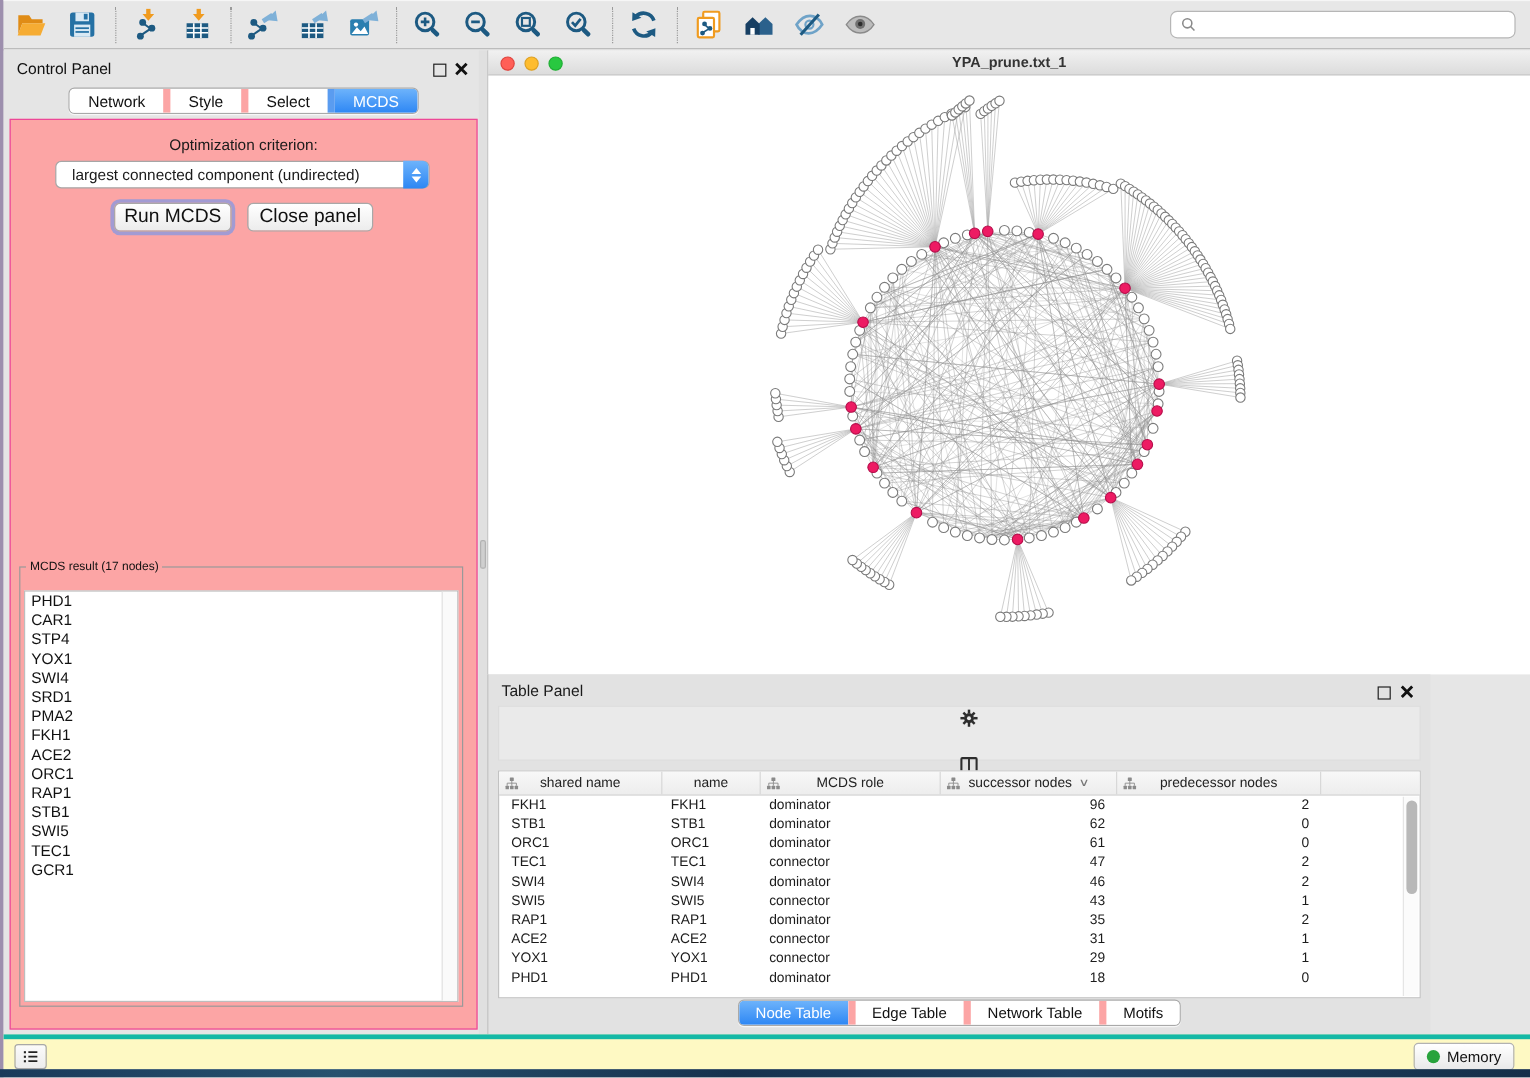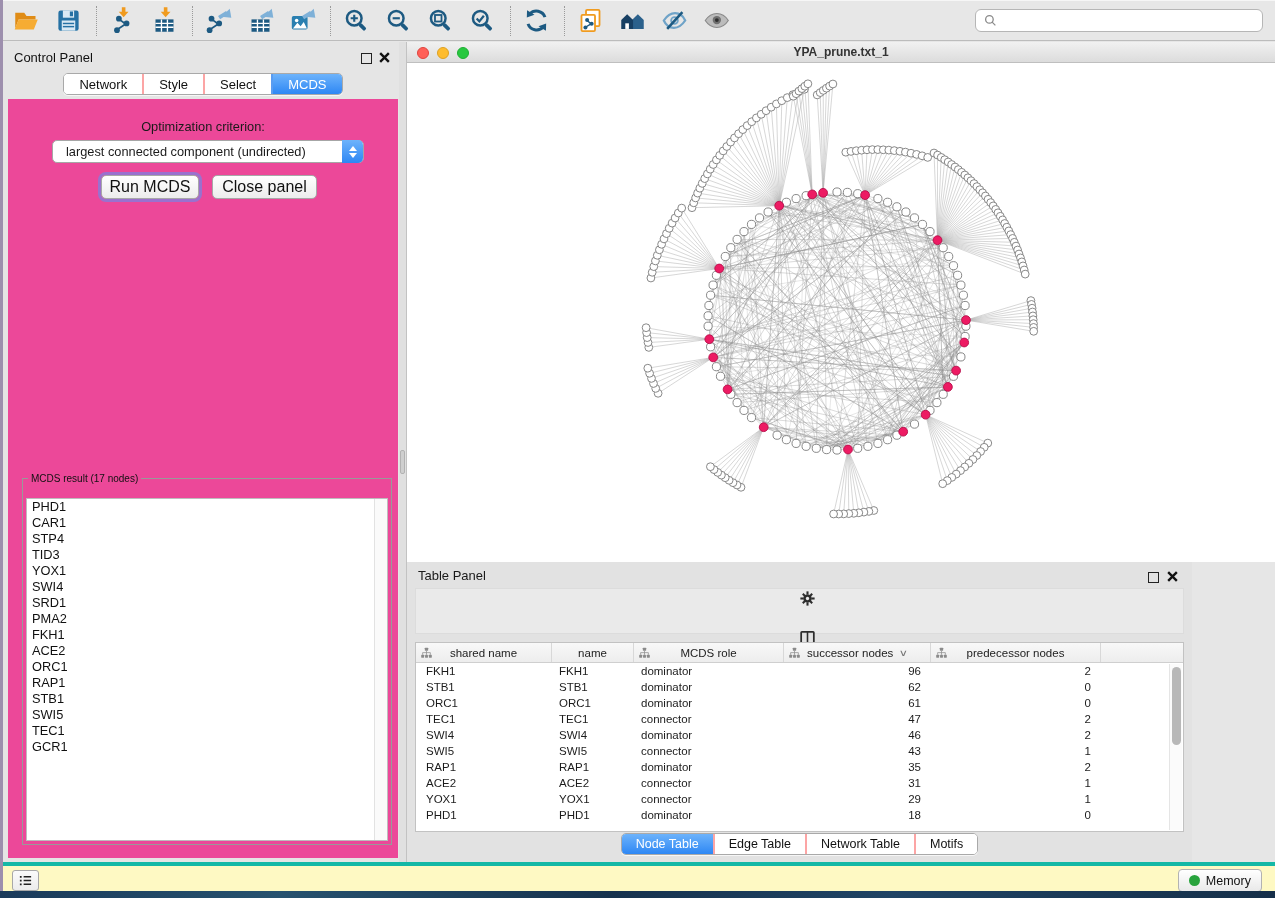--- a/index.html
+++ b/index.html
@@ -22,24 +22,24 @@
 
   
   #control-panel { position:absolute; left:3px; top:42px; width:400px; height:820px; background:#e5e5e5; }
   .panel-titlebar { position:absolute; top:5px; left:0; right:0; height:22px; }
   .panel-title { position:absolute; left:11px; top:3px; font-size:13px; color:#111; }
   .win-float { position:absolute; top:6px; width:11px; height:11px; border:1.5px solid #222; background:transparent; }
   .win-close { position:absolute; top:4px; width:13px; height:13px; }
   #cp-float { right:31px; } #cp-close { right:12px; }
   #cp-tabs { position:absolute; top:31px; left:0; right:0; display:flex; justify-content:center; }
   .seg { display:inline-flex; border:1px solid #a9a9a9; border-radius:5px; overflow:hidden; background:#fff; height:22px; box-shadow:0 1px 0 rgba(255,255,255,.7); }
-  .seg-item { padding:0 15px; font-size:13px; line-height:21px; color:#111; border-left:2px solid #fca5a5; background:#fff; cursor:default; }
+  .seg-item { padding:0 15px; font-size:13px; line-height:21px; color:#111; border-left:6px solid #fca5a5; background:#fff; cursor:default; }
   .seg-item:first-child { border-left:none; }
   .seg-item.active { background:linear-gradient(#6db3fb,#2e87f4); color:#fff; border-left-color:#5a9cf0; }
-  #cp-body { position:absolute; top:57px; left:5px; width:390px; bottom:4px; background:#ec4899; border:7px solid #ec4899; }
+  #cp-body { position:absolute; top:57px; left:5px; width:390px; bottom:4px; background:#fca5a5; border:1px solid #ec4899; }
   #opt-label { position:absolute; top:13px; left:0; right:0; text-align:center; font-size:12.8px; }
   #criterion-select { position:absolute; top:34px; left:37px; width:312px; height:23px; background:#fff;
     border:1px solid #a6a6a6; border-radius:5px; font-size:12.8px; line-height:21px; padding-left:13px; }
   #criterion-stepper { position:absolute; right:0; top:-1px; bottom:-1px; width:21px; border-radius:0 5px 5px 0;
     background:linear-gradient(#6db3fb,#2e87f4); display:flex; flex-direction:column; align-items:center; justify-content:center; gap:2px; }
   .chev-up { width:0; height:0; border-left:4px solid transparent; border-right:4px solid transparent; border-bottom:5px solid #fff; }
   .chev-dn { width:0; height:0; border-left:4px solid transparent; border-right:4px solid transparent; border-top:5px solid #fff; }
   .aq-btn { position:absolute; top:69px; height:24px; background:linear-gradient(#ffffff,#ececec); border:1px solid #a8a8a8;
     border-radius:5px; font-size:16px; font-family:inherit; color:#111; }
   #run-btn { left:86px; width:98px; box-shadow:0 0 0 3px rgba(87,148,250,.55); }
@@ -292,21 +292,20 @@
     </div>
     <button class="aq-btn" id="run-btn">Run MCDS</button>
     <button class="aq-btn" id="closepanel-btn">Close panel</button>
     <fieldset id="mcds-fieldset">
       <legend>MCDS result (17 nodes)</legend>
       <div id="mcds-listbox">
         <div id="mcds-items">
             <div class="list-item">PHD1</div>
             <div class="list-item">CAR1</div>
             <div class="list-item">STP4</div>
-            <div class="list-item">TID3</div>
             <div class="list-item">YOX1</div>
             <div class="list-item">SWI4</div>
             <div class="list-item">SRD1</div>
             <div class="list-item">PMA2</div>
             <div class="list-item">FKH1</div>
             <div class="list-item">ACE2</div>
             <div class="list-item">ORC1</div>
             <div class="list-item">RAP1</div>
             <div class="list-item">STB1</div>
             <div class="list-item">SWI5</div>

